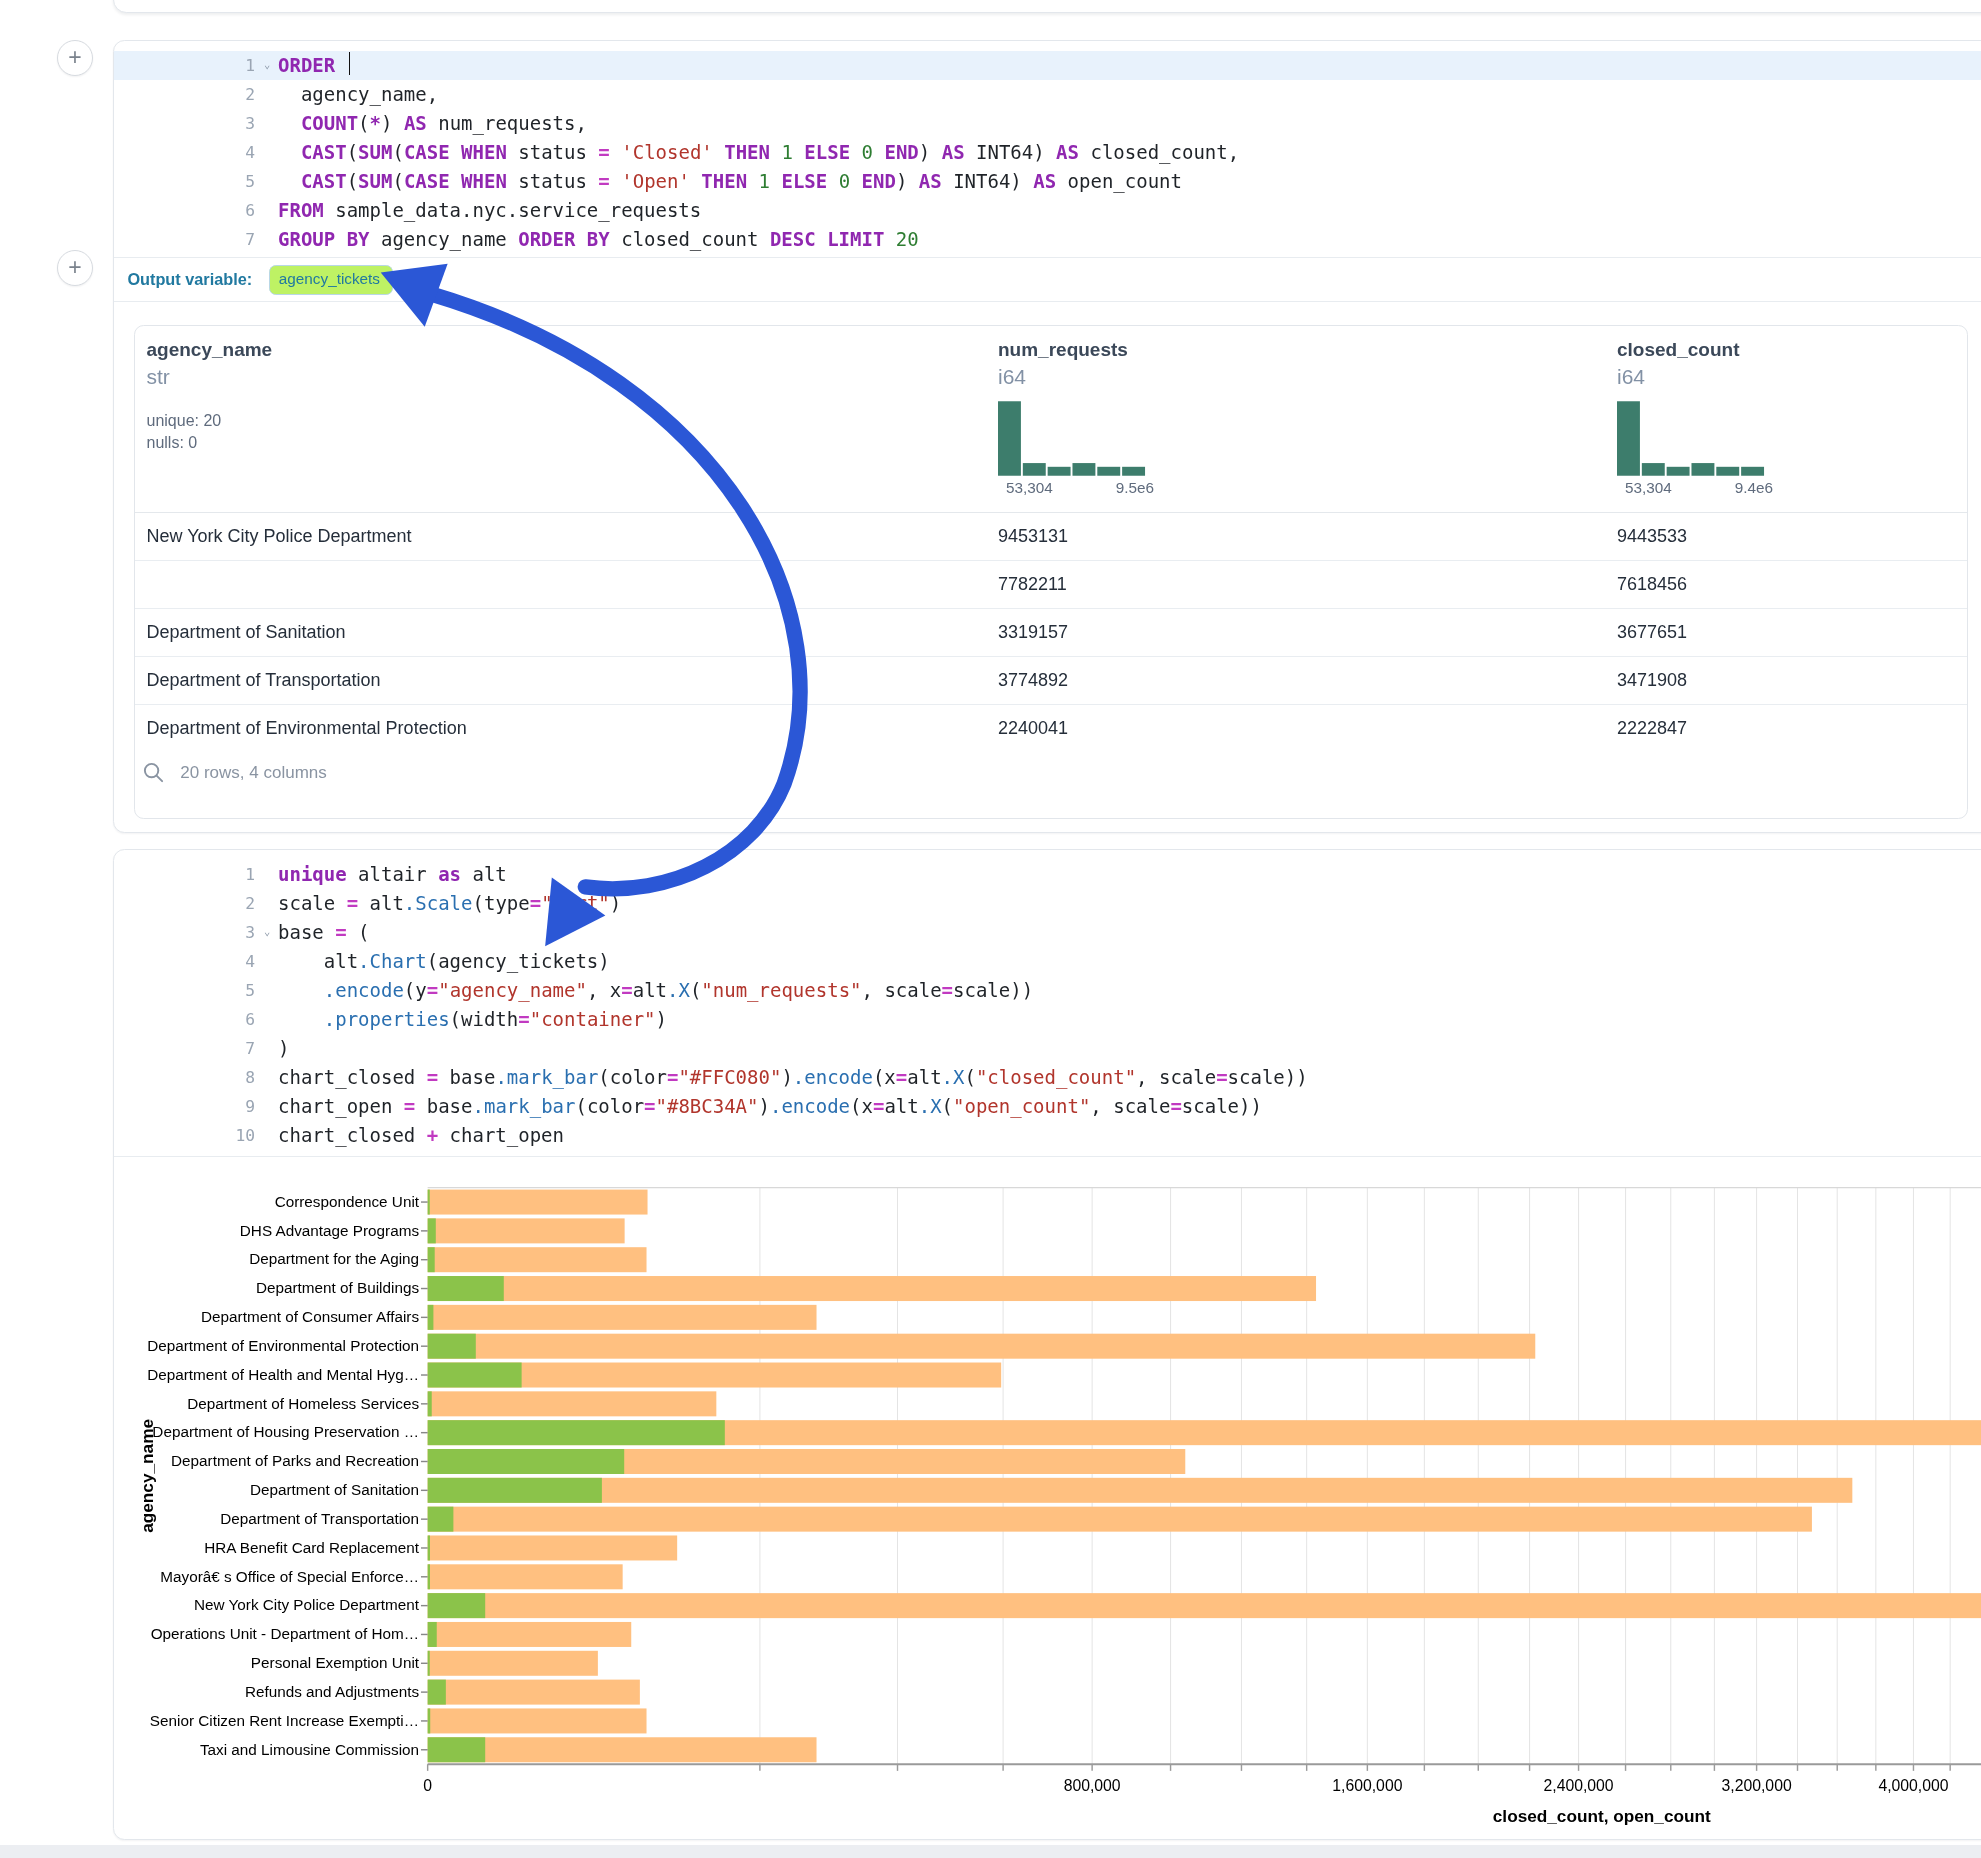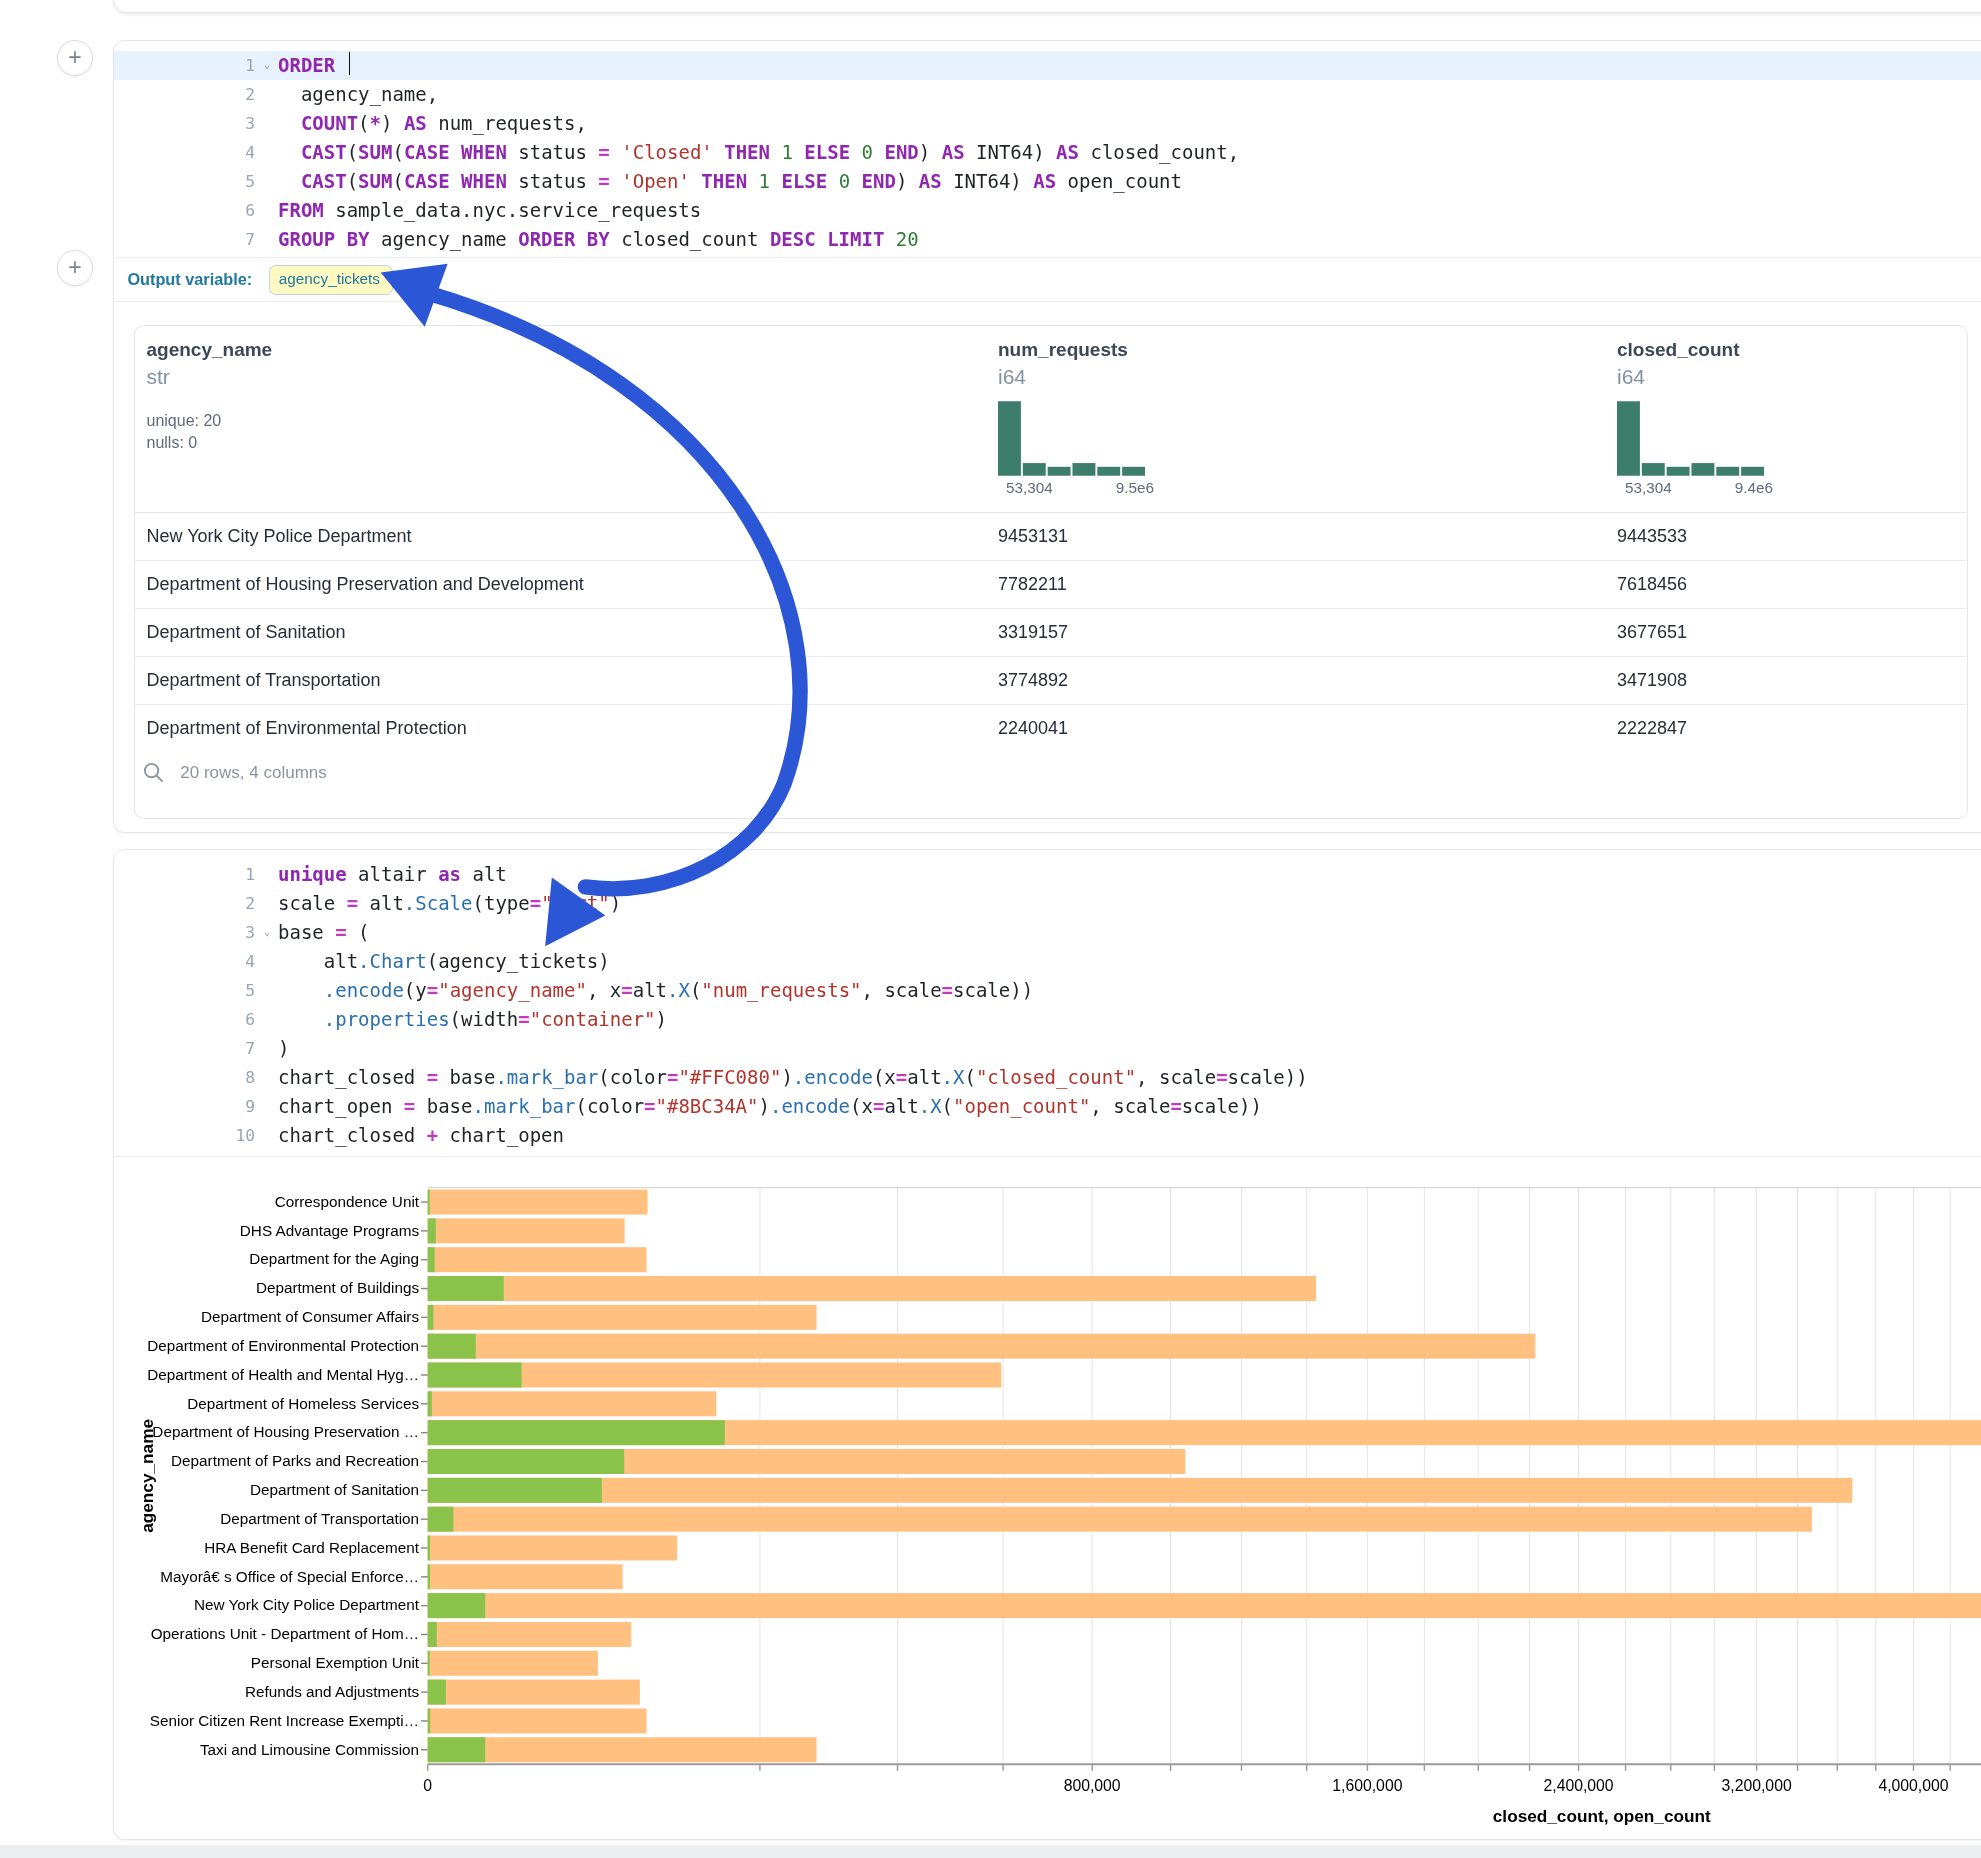--- a/index.html
+++ b/index.html
@@ -30,21 +30,21 @@
   .code .d{color:#1f2328;}
   .cursor{display:inline-block;width:1.9px;height:23px;background:#111;vertical-align:-3.8px;margin-left:1.9px;}
   
   #sql-cell{left:113px;top:40px;width:2007px;height:791px;}
   #sql-editor-sep{position:absolute;left:0;right:0;top:216px;border-bottom:1px solid #e8ecf0;}
   #outvar-band{position:absolute;left:0;right:0;top:217px;height:43px;border-bottom:1px solid #e8ecf0;
                display:flex;align-items:center;padding-left:13.4px;}
   #outvar-label{color:#2179a0;font-weight:bold;font-size:16.3px;}
   #outvar-pill{margin-left:17px;width:113px;height:28px;border:1px solid #b9d7e6;border-radius:6.7px;
                color:#2179a0;font-size:15.3px;line-height:26px;padding:0 0 0 8.6px;overflow:hidden;
-               white-space:nowrap;background:#fef9c3;}
+               white-space:nowrap;background:#bef264;}
   
   #table-card{left:134px;top:325px;width:1832px;height:492px;border-radius:9.6px;border-color:#e2e6eb;
               box-shadow:none;overflow:hidden;}
   .th-col{position:absolute;top:13.4px;}
   .th-name{font-size:19px;font-weight:bold;color:#3b4859;}
   .th-type{font-size:21px;color:#8291a5;margin-top:3.8px;}
   .th-stat{font-size:16px;color:#5f6b7d;line-height:22px;}
   .hist-labels{display:flex;justify-content:space-between;width:148px;font-size:15.3px;color:#5f6b7d;margin-top:2.9px;margin-left:8px;}
   #table-head-sep{position:absolute;left:0;right:0;top:186px;border-bottom:1px solid #e4e8ec;}
   #table-rows{position:absolute;left:0;right:0;top:187px;}
@@ -153,21 +153,20 @@
           </div>
         </div>
       <div id="table-head-sep"></div>
       <div id="table-rows">
           <div class="trow">
             <span class="tcell" style="left: 11.5px;">New York City Police Department</span>
             <span class="tcell" style="left: 863px;">9453131</span>
             <span class="tcell" style="left: 1482px;">9443533</span>
           </div>
           <div class="trow">
-            <span class="tcell" style="left: 11.5px;">Department of Housing Preservation and Development</span>
             <span class="tcell" style="left: 863px;">7782211</span>
             <span class="tcell" style="left: 1482px;">7618456</span>
           </div>
           <div class="trow">
             <span class="tcell" style="left: 11.5px;">Department of Sanitation</span>
             <span class="tcell" style="left: 863px;">3319157</span>
             <span class="tcell" style="left: 1482px;">3677651</span>
           </div>
           <div class="trow">
             <span class="tcell" style="left: 11.5px;">Department of Transportation</span>

